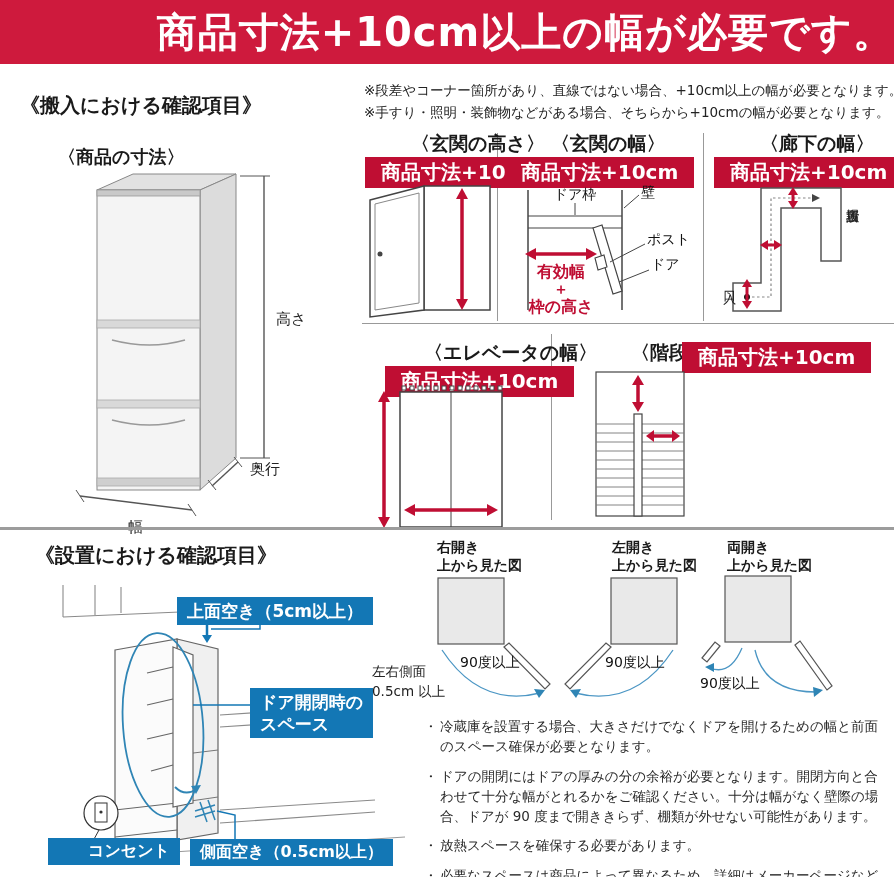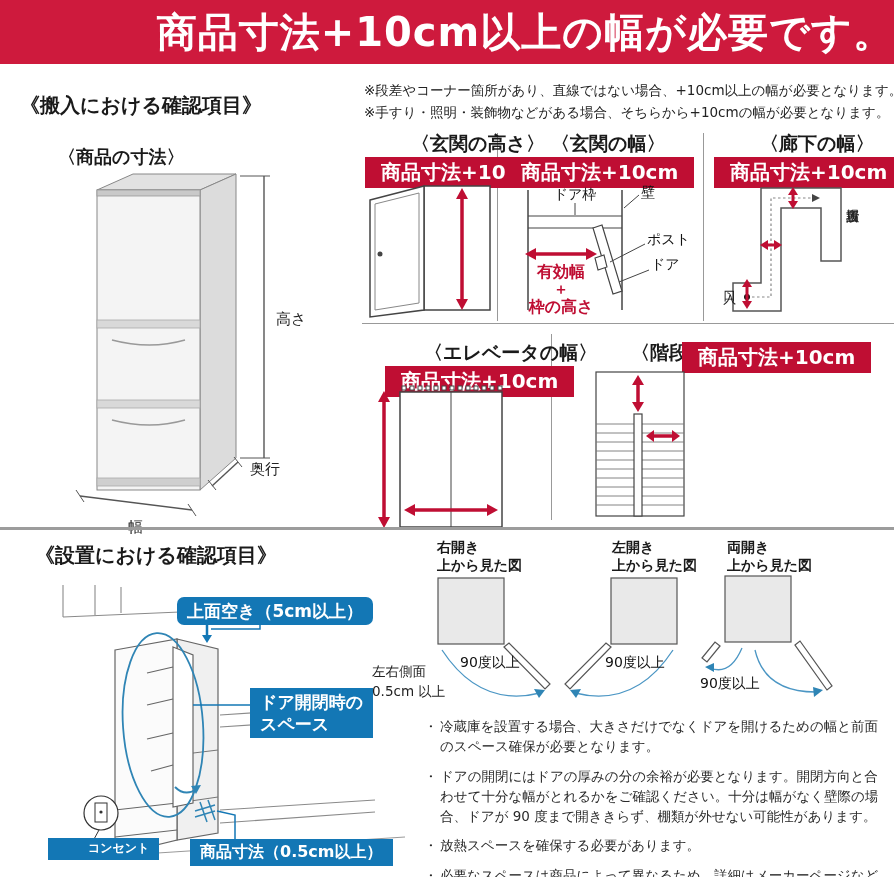--- a/index.html
+++ b/index.html
@@ -235,27 +235,27 @@
       <line x1="165" y1="227" x2="172" y2="247"></line>
         <line x1="173" y1="225" x2="180" y2="245"></line>
     </g>
     <polyline points="200,265 200,240 182,236" fill="none" stroke="#1377b5" stroke-width="1.5"></polyline>
     <circle cx="66" cy="238" r="17" fill="#fff" stroke="#333" stroke-width="1.2"></circle>
     <rect x="60" y="228" width="12" height="19" fill="#fff" stroke="#333" stroke-width="1"></rect>
     <circle cx="66" cy="237" r="1.6" fill="#333"></circle>
     <line x1="64" y1="255" x2="58" y2="266" stroke="#333" stroke-width="1"></line>
   </svg>
 
-  <div class="abs badge-blue" style="left:177px;top:597px;border-radius:7px;">上面空き（5cm以上）</div>
+  <div class="abs badge-blue" style="left:177px;top:597px;">上面空き（5cm以上）</div>
   <div class="abs badge-blue" style="left:250px;top:688px;">
     <div>ドア開閉時の</div>
     <div>スペース</div>
   </div>
-  <div class="abs badge-blue" style="left:48px;top:838px;font-size:12px;padding-left:40px;">コンセント</div>
-  <div class="abs badge-blue" style="left:190px;top:839px;font-size:16px;">商品寸法（0.5cm以上）</div>
+  <div class="abs badge-blue" style="left:48px;top:838px;font-size:16px;padding-left:40px;">コンセント</div>
+  <div class="abs badge-blue" style="left:190px;top:839px;font-size:16px;">側面空き（0.5cm以上）</div>
 
   <div class="abs note" style="left:372px;top:662px;line-height:1.45;">
     <div>左右側面</div>
     <div>0.5cm 以上</div>
   </div>
 
   <div class="abs small-ttl" style="left:437px;top:538px;">
     <div>右開き</div>
     <div>上から見た図</div>
   </div>

